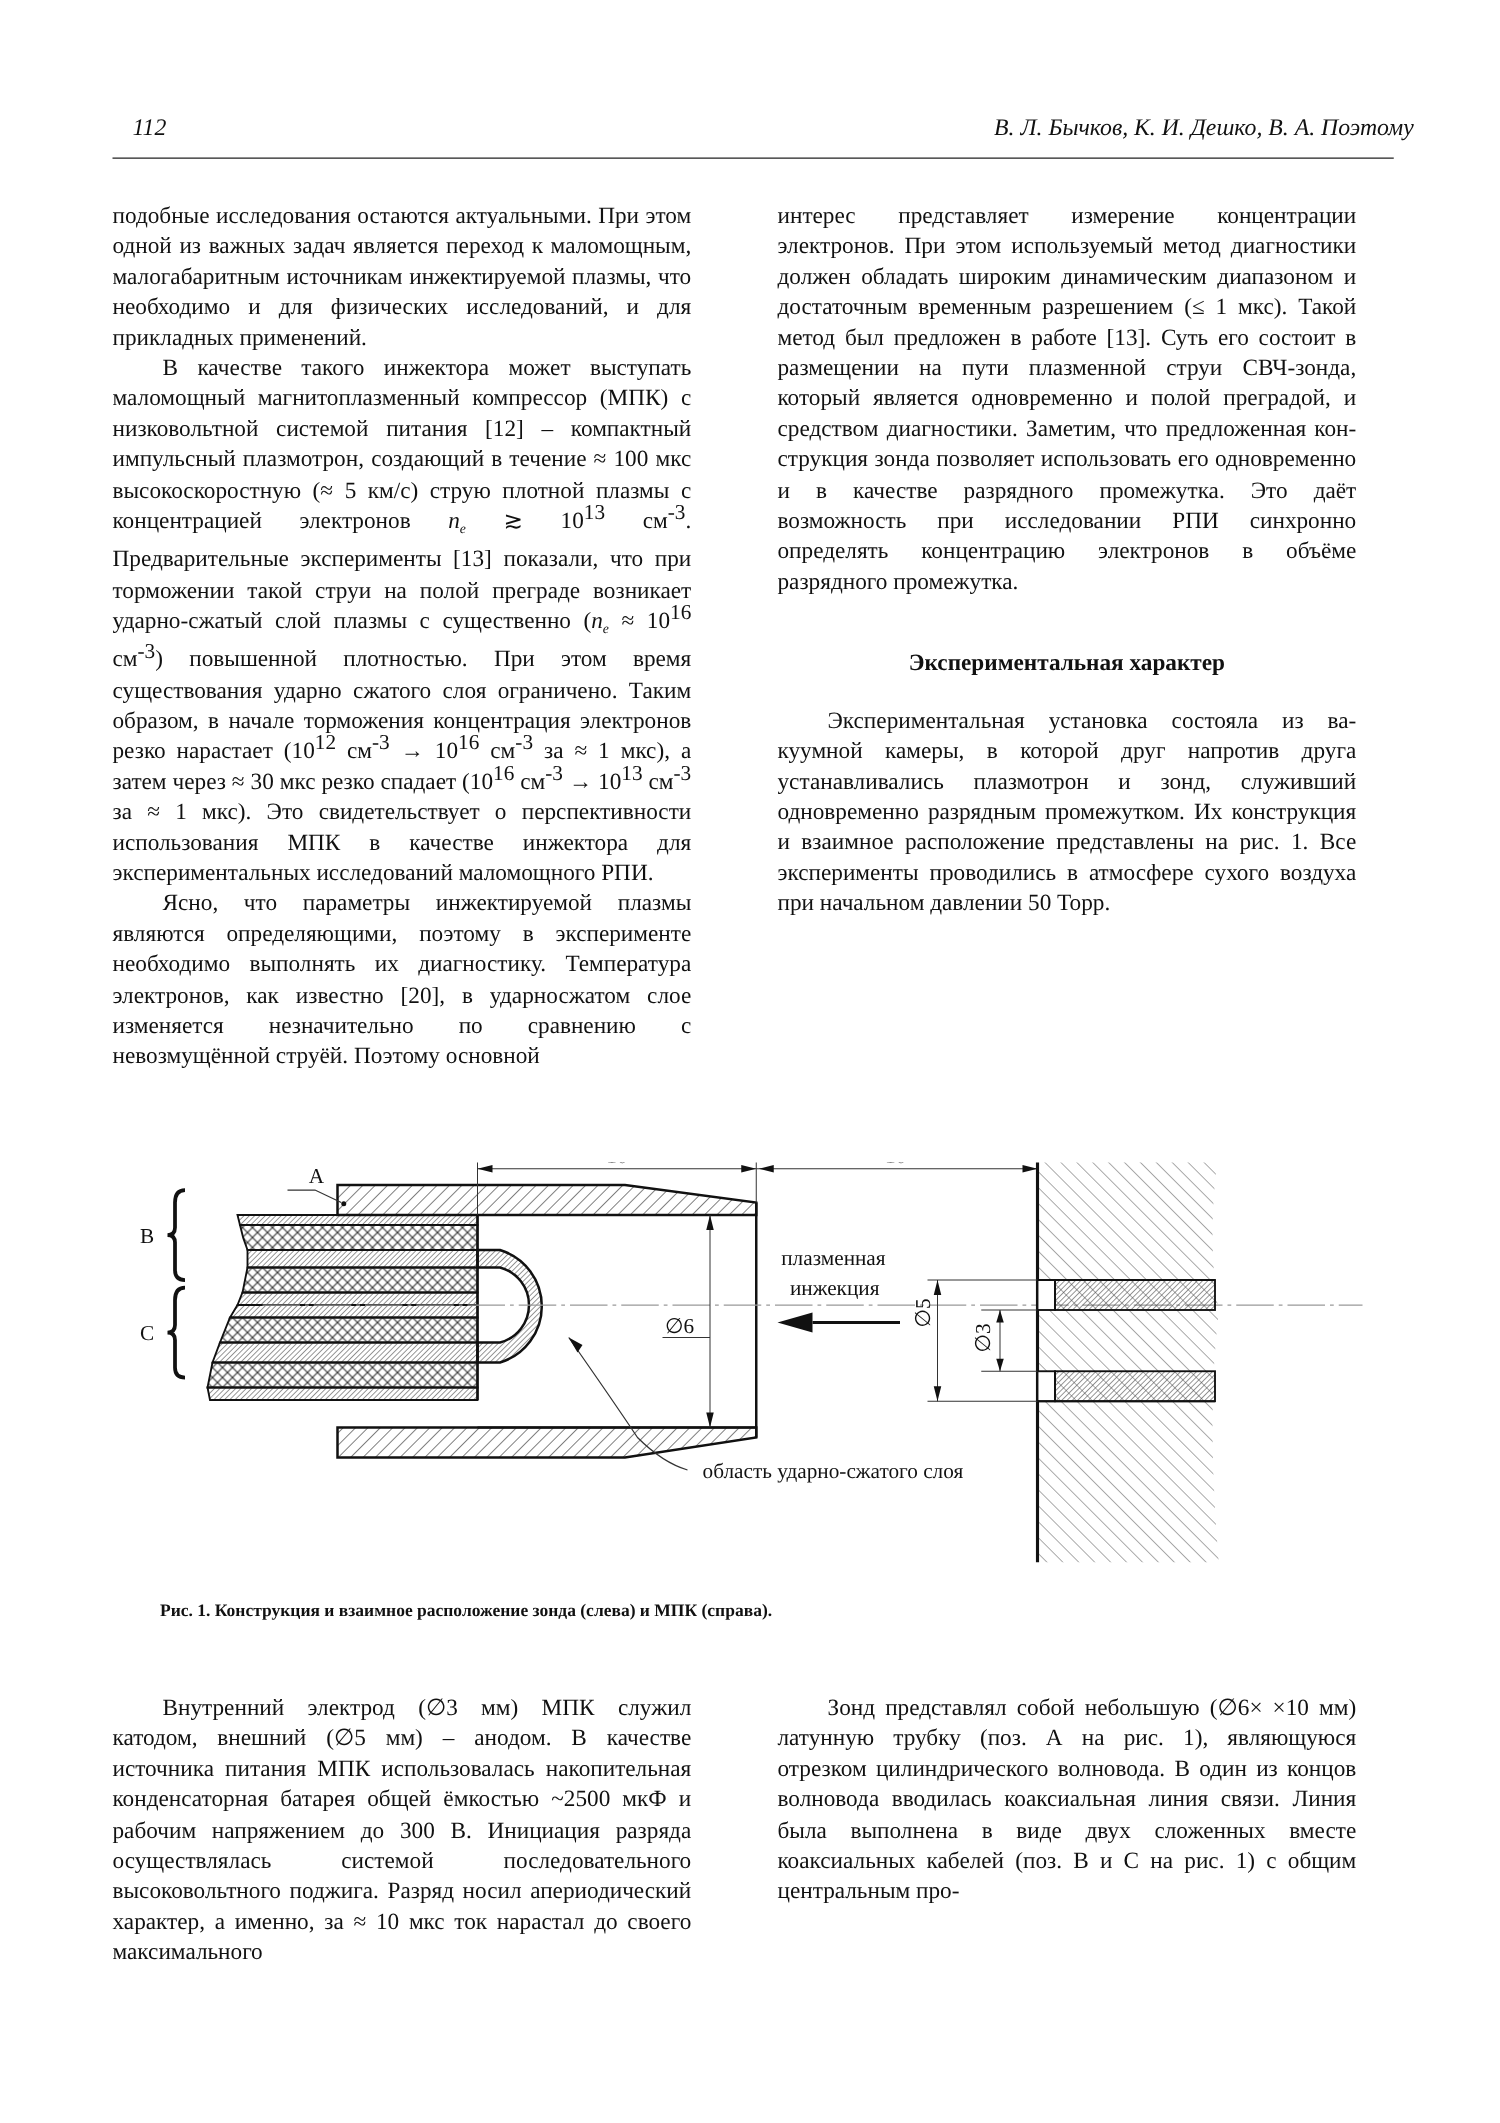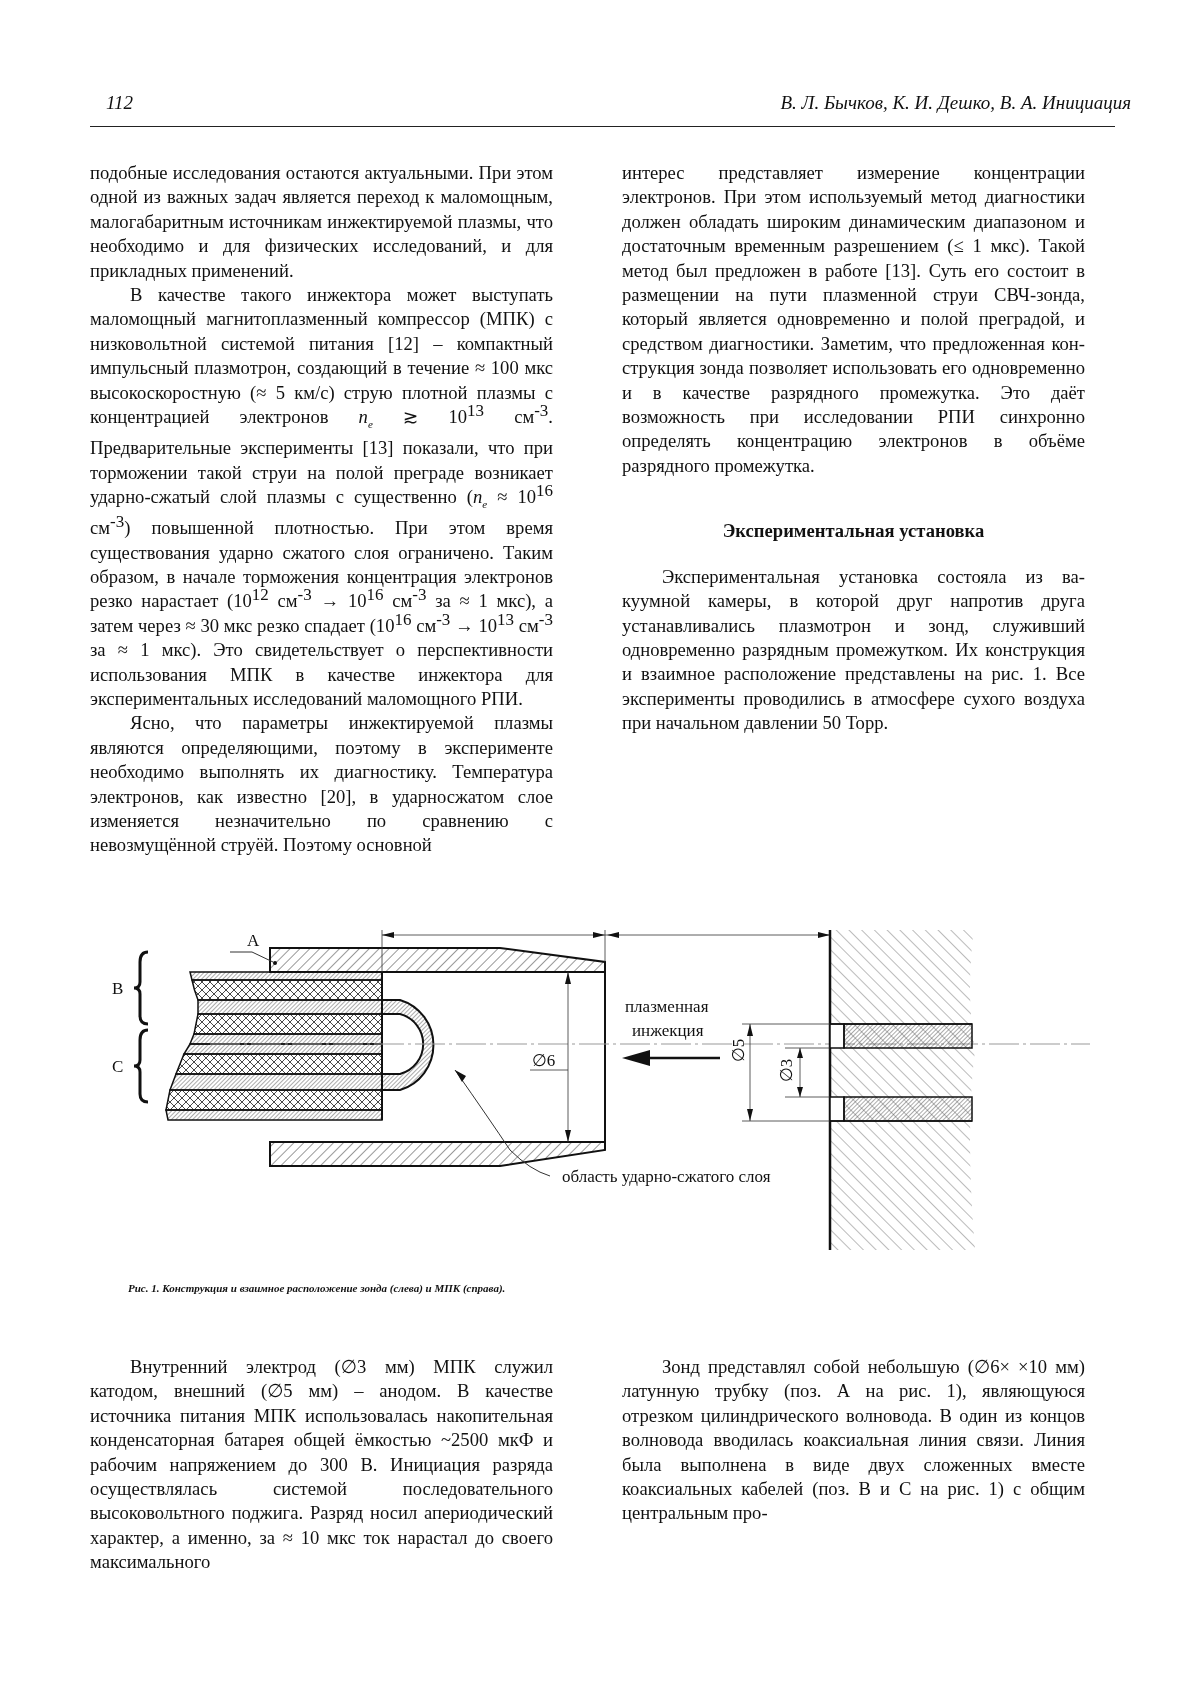--- a/index.html
+++ b/index.html
@@ -17,41 +17,41 @@
   .col p.indent { text-indent: 40px; }
   .col-left-top { left: 90px; top: 133px; }
   .col-right-top { left: 622px; top: 133px; font-family: Liberation Serif, serif; }
   .col-left-bottom { left: 90px; top: 1327px; }
   .col-right-bottom { left: 622px; top: 1327px; }
   .section-title { font-weight: bold; text-align: center; margin: 41px 0 21px 0 !important; text-indent: 0 !important; }
   sup { font-size: 17px; line-height: 0; vertical-align: 7px; }
   .figure { position: absolute; left: 110px; top: 930px; width: 990px; height: 320px; }
   .figure svg { width: 990px; height: 320px; display: block; }
   .fig-text { font-family: "Liberation Serif", serif; font-size: 17px; fill: #111; }
-  .caption { position: absolute; left: 128px; top: 1282px; font-size: 11px;
-             font-weight: bold; font-style: italic; }
+  .caption { position: absolute; left: 128px; top: 1282px; font-size: 14px;
+             font-weight: bold; }
 </style>
 </head>
 <body>
 
 <div class="header">
   <span class="page-num">112</span>
-  <span class="authors">В. Л. Бычков, К. И. Дешко, В. А. Инициация</span>
+  <span class="authors">В. Л. Бычков, К. И. Дешко, В. А. Поэтому</span>
 </div>
 <div class="header-rule"></div>
 
 <div class="col col-left-top">
   <p>подобные исследования остаются актуальными. При этом одной из важных задач является переход к маломощным, малогабаритным источникам ин­жектируемой плазмы, что необходимо и для физиче­ских исследований, и для прикладных применений.</p>
   <p class="indent"><span>В качестве такого инжектора может выступать маломощный магнитоплазменный компрессор (МПК) с низковольтной системой питания [12] – компактный импульсный плазмотрон, создающий в течение ≈ 100 мкс высокоскоростную (≈ 5 км/с) струю плотной плазмы с концентрацией электро­нов</span> <i>n</i><sub style="font-size:11px;font-style:italic">e</sub><span> ≳ 10</span><sup>13</sup><span> см</span><sup>-3</sup><span>. Предварительные эксперименты [13] показали, что при торможении такой струи на полой преграде возникает ударно-сжатый слой плазмы с существенно (</span><i>n</i><sub style="font-size:11px;font-style:italic">e</sub><span> ≈ 10</span><sup>16</sup><span> см</span><sup>-3</sup><span>) повышенной плотностью. При этом время существования удар­но сжатого слоя ограничено. Таким образом, в начале торможения концентрация электронов рез­ко нарастает (10</span><sup>12</sup><span> см</span><sup>-3</sup><span> → 10</span><sup>16</sup><span> см</span><sup>-3</sup><span> за ≈ 1 мкс), а затем через ≈ 30 мкс резко спадает (10</span><sup>16</sup><span> см</span><sup>-3</sup><span> → 10</span><sup>13</sup><span> см</span><sup>-3</sup><span> за ≈ 1 мкс). Это свидетельствует о пер­спективности использования МПК в качестве ин­жектора для экспериментальных исследований маломощного РПИ.</span></p>
   <p class="indent">Ясно, что параметры инжектируемой плазмы являются определяющими, поэтому в эксперимен­те необходимо выполнять их диагностику. Темпе­ратура электронов, как известно [20], в ударно­сжатом слое изменяется незначительно по сравне­нию с невозмущённой струёй. Поэтому основной</p>
 </div>
 
 <div class="col col-right-top">
   <p>интерес представляет измерение концентрации электронов. При этом используемый метод диа­гностики должен обладать широким динамиче­ским диапазоном и достаточным временным раз­решением (≤ 1 мкс). Такой метод был предложен в работе [13]. Суть его состоит в размещении на пу­ти плазменной струи СВЧ-зонда, который являет­ся одновременно и полой преградой, и средством диагностики. Заметим, что предложенная кон­струкция зонда позволяет использовать его одно­временно и в качестве разрядного промежутка. Это даёт возможность при исследовании РПИ синхронно определять концентрацию электронов в объёме разрядного промежутка.</p>
-  <p class="section-title">Экспериментальная установка</p>
+  <p class="section-title">Экспериментальная характер</p>
   <p class="indent">Экспериментальная установка состояла из ва­куумной камеры, в которой друг напротив друга устанавливались плазмотрон и зонд, служивший одновременно разрядным промежутком. Их кон­струкция и взаимное расположение представлены на рис. 1. Все эксперименты проводились в атмо­сфере сухого воздуха при начальном давлении 50 Торр.</p>
 </div>
 
 <div class="figure">
   <svg viewBox="0 0 990 320" xmlns="http://www.w3.org/2000/svg">
     <defs>
       <pattern id="hatchWide" patternUnits="userSpaceOnUse" width="7" height="7" patternTransform="rotate(45)">
         <line x1="0" y1="0" x2="0" y2="7" stroke="#333" stroke-width="1"></line>
       </pattern>
       <pattern id="hatchFine" patternUnits="userSpaceOnUse" width="3" height="3" patternTransform="rotate(45)">

